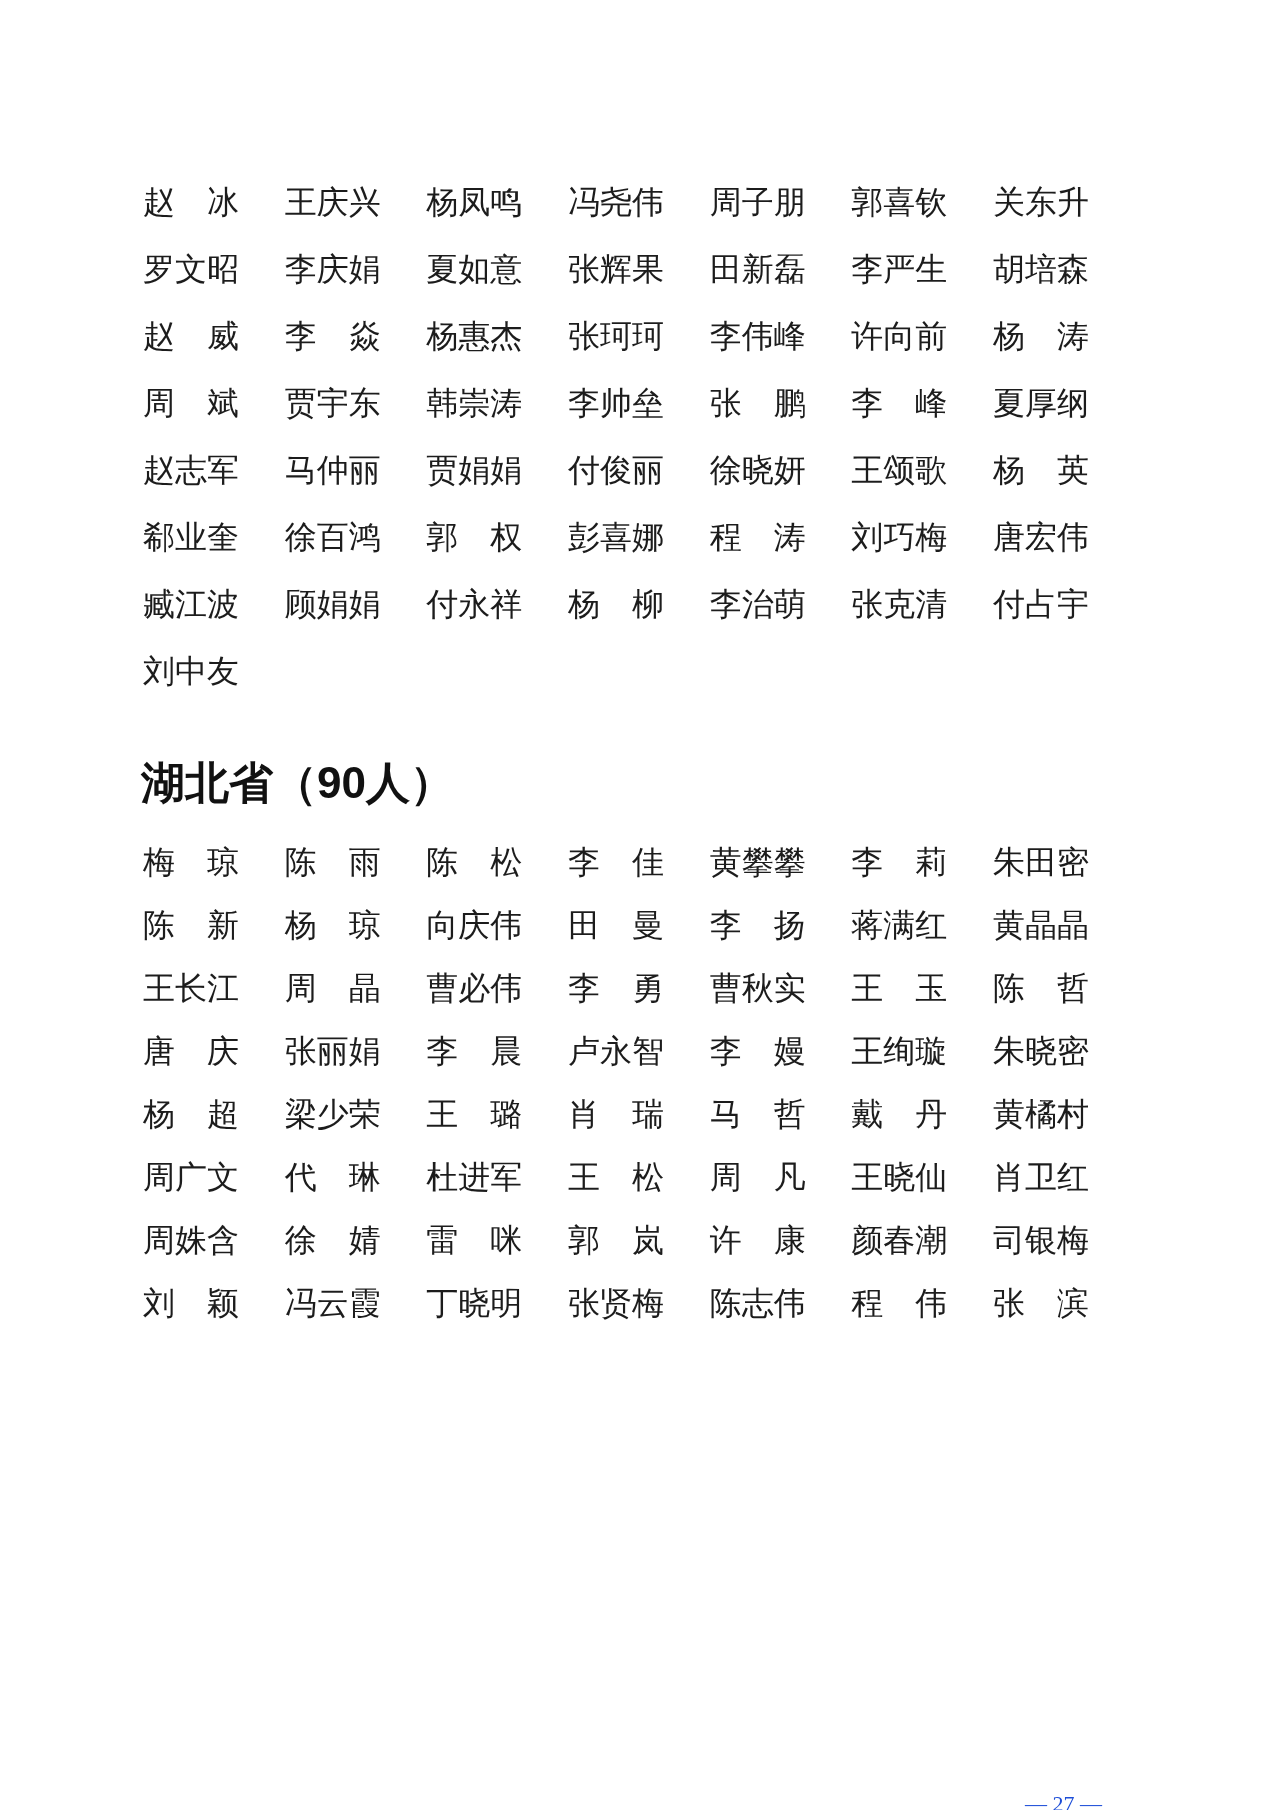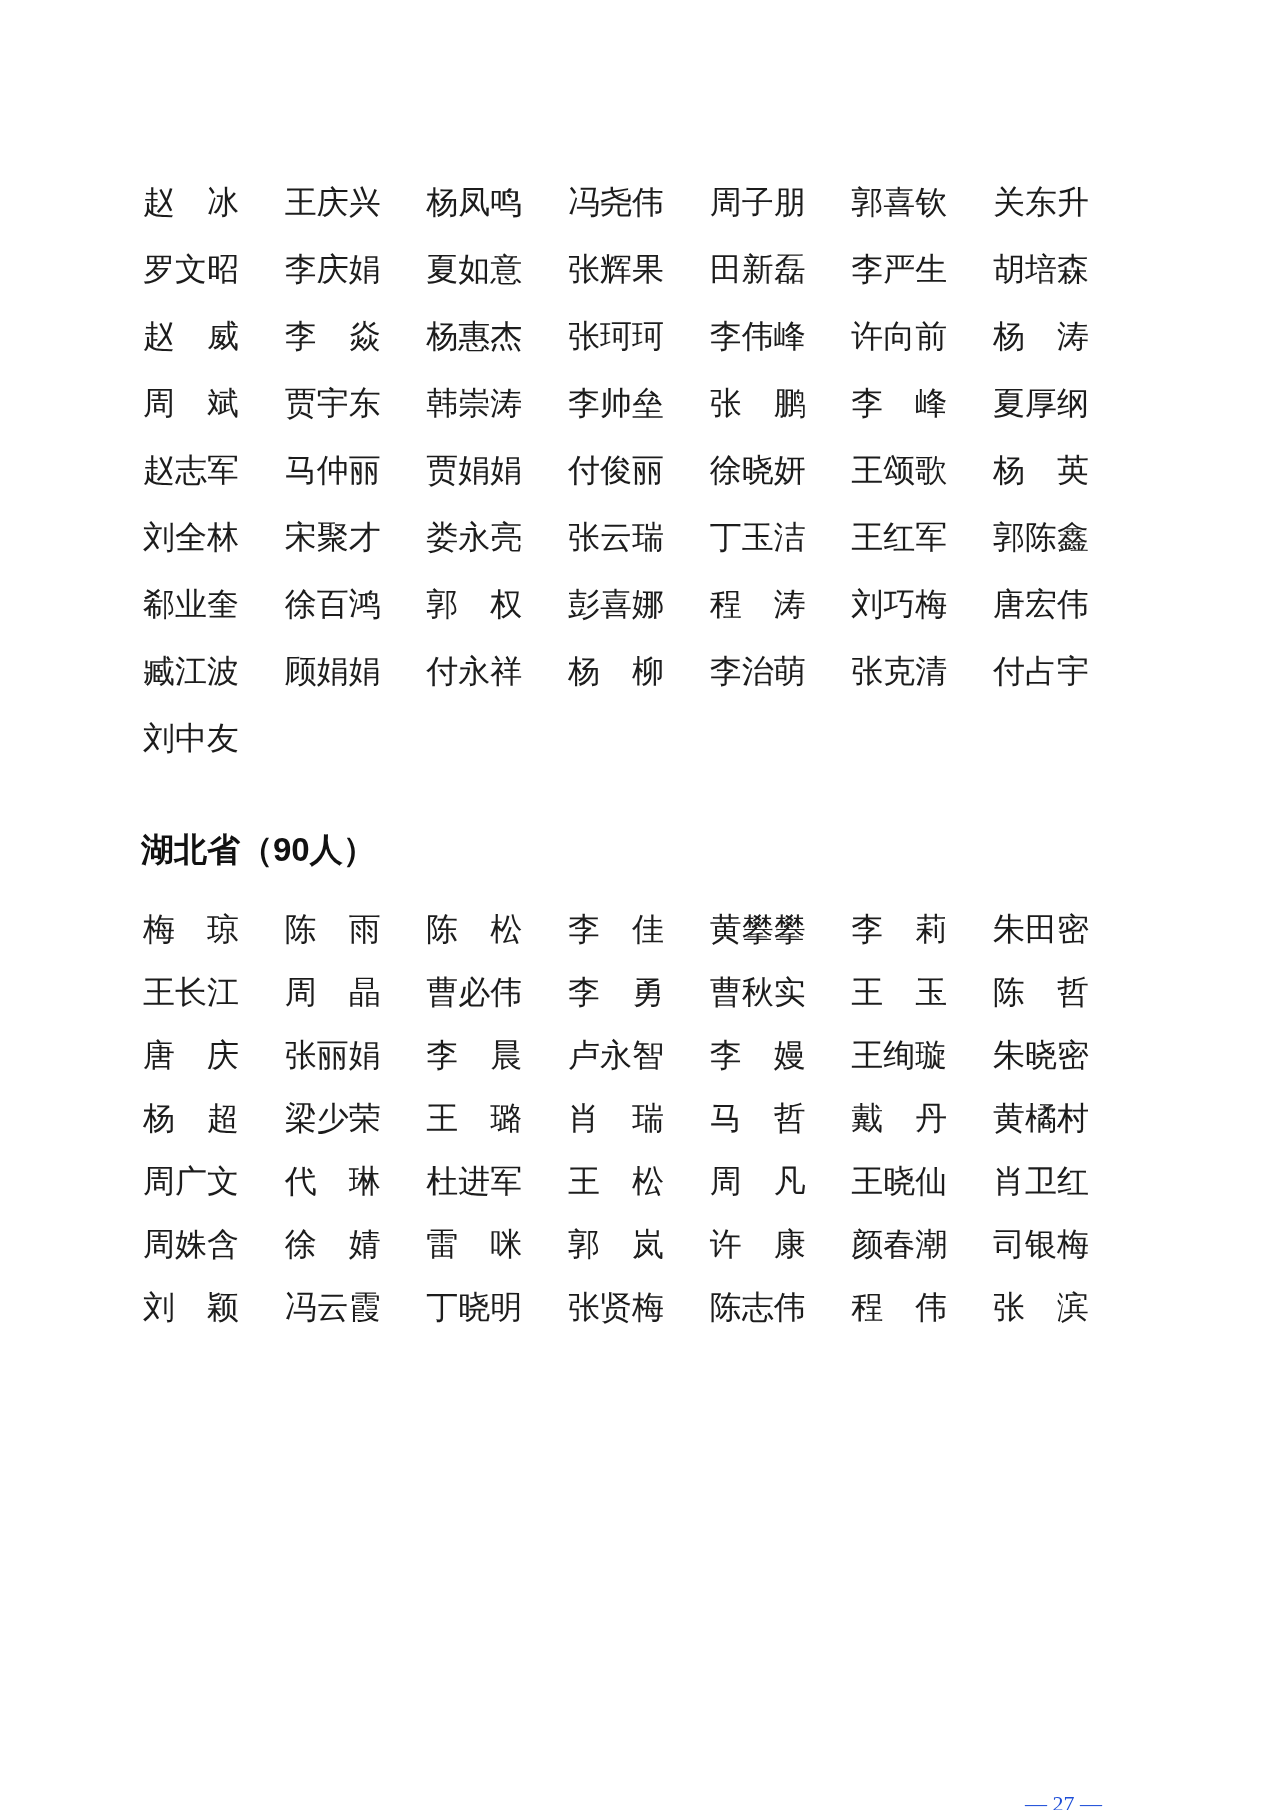--- a/index.html
+++ b/index.html
@@ -37,21 +37,21 @@
     font-size: 32px;
     line-height: 1;
     text-align: center;
     white-space: nowrap;
     color: #1c1c1c;
   }
   .section-header {
     margin: 58px 0 26px 0;
     font-family: "Liberation Sans", sans-serif;
     font-weight: bold;
-    font-size: 33px;
+    font-size: 44px;
     line-height: 42px;
     color: #111111;
   }
   .page-number {
     position: absolute;
     top: 1791px;
     right: 178px;
     font-size: 22px;
     color: #1d4ed8;
     white-space: nowrap;
@@ -102,29 +102,20 @@
       <div class="name-row">
         <span class="name-cell">赵志军</span>
         <span class="name-cell">马仲丽</span>
         <span class="name-cell">贾娟娟</span>
         <span class="name-cell">付俊丽</span>
         <span class="name-cell">徐晓妍</span>
         <span class="name-cell">王颂歌</span>
         <span class="name-cell">杨　英</span>
       </div>
       <div class="name-row">
-        <span class="name-cell">刘全林</span>
-        <span class="name-cell">宋聚才</span>
-        <span class="name-cell">娄永亮</span>
-        <span class="name-cell">张云瑞</span>
-        <span class="name-cell">丁玉洁</span>
-        <span class="name-cell">王红军</span>
-        <span class="name-cell">郭陈鑫</span>
-      </div>
-      <div class="name-row">
         <span class="name-cell">郗业奎</span>
         <span class="name-cell">徐百鸿</span>
         <span class="name-cell">郭　权</span>
         <span class="name-cell">彭喜娜</span>
         <span class="name-cell">程　涛</span>
         <span class="name-cell">刘巧梅</span>
         <span class="name-cell">唐宏伟</span>
       </div>
       <div class="name-row">
         <span class="name-cell">臧江波</span>
@@ -152,20 +143,29 @@
       <div class="name-row">
         <span class="name-cell">梅　琼</span>
         <span class="name-cell">陈　雨</span>
         <span class="name-cell">陈　松</span>
         <span class="name-cell">李　佳</span>
         <span class="name-cell">黄攀攀</span>
         <span class="name-cell">李　莉</span>
         <span class="name-cell">朱田密</span>
       </div>
       <div class="name-row">
+        <span class="name-cell">陈　新</span>
+        <span class="name-cell">杨　琼</span>
+        <span class="name-cell">向庆伟</span>
+        <span class="name-cell">田　曼</span>
+        <span class="name-cell">李　扬</span>
+        <span class="name-cell">蒋满红</span>
+        <span class="name-cell">黄晶晶</span>
+      </div>
+      <div class="name-row">
         <span class="name-cell">王长江</span>
         <span class="name-cell">周　晶</span>
         <span class="name-cell">曹必伟</span>
         <span class="name-cell">李　勇</span>
         <span class="name-cell">曹秋实</span>
         <span class="name-cell">王　玉</span>
         <span class="name-cell">陈　哲</span>
       </div>
       <div class="name-row">
         <span class="name-cell">唐　庆</span>

